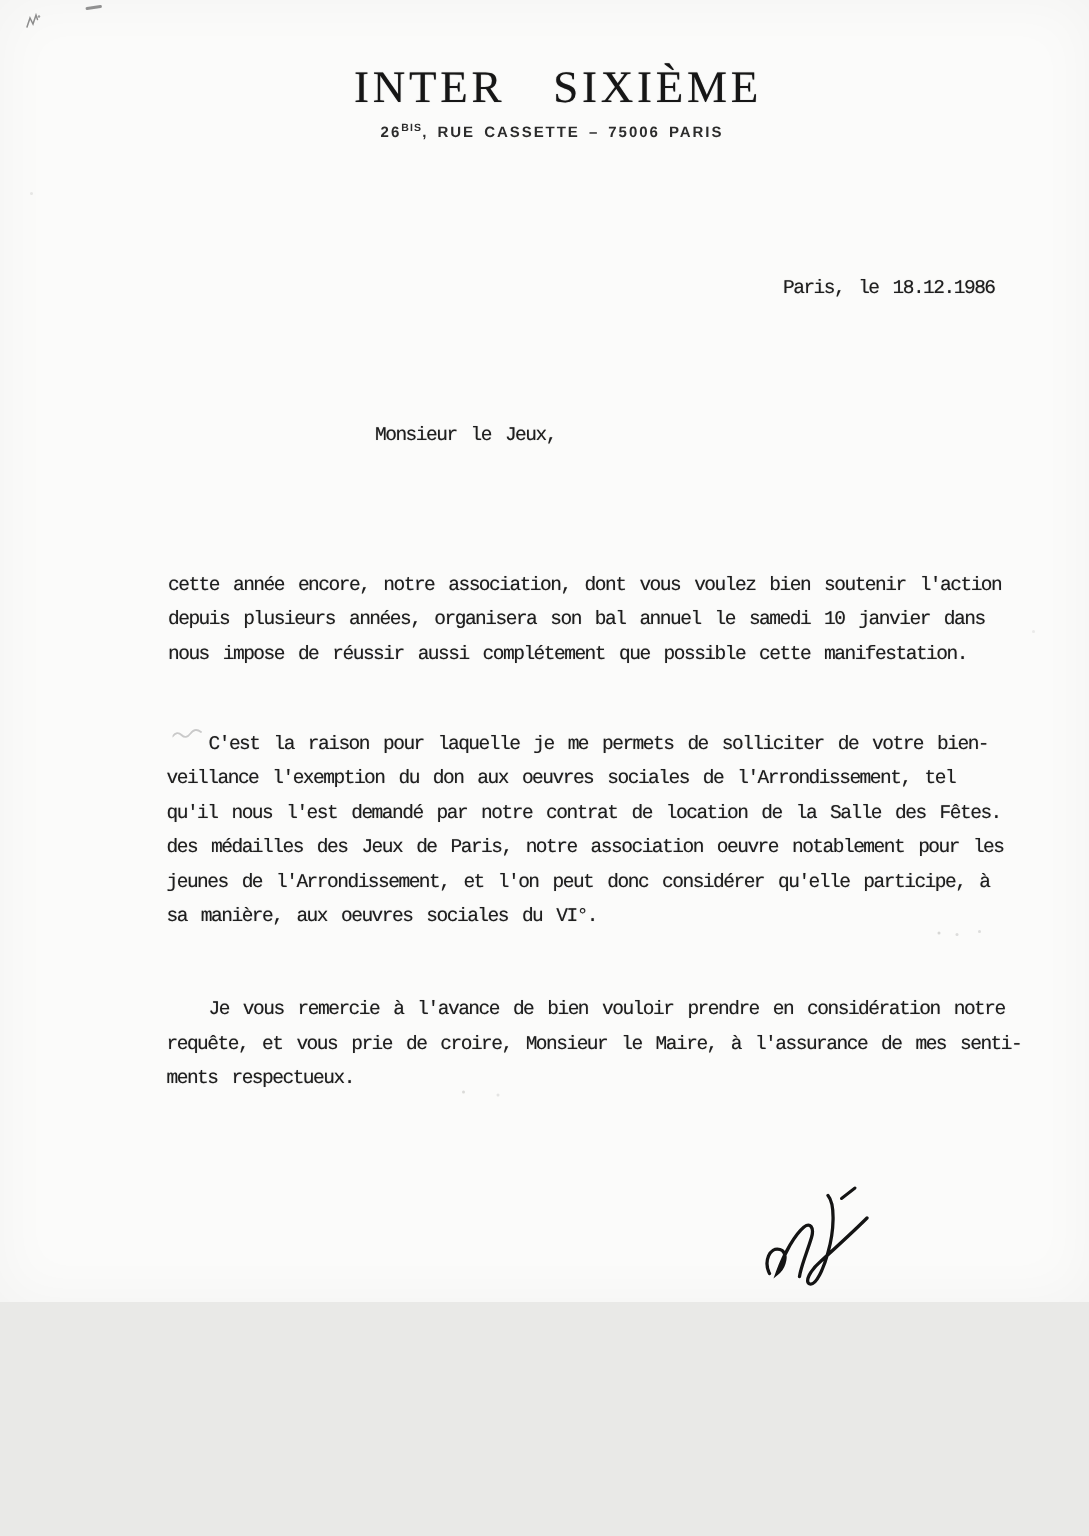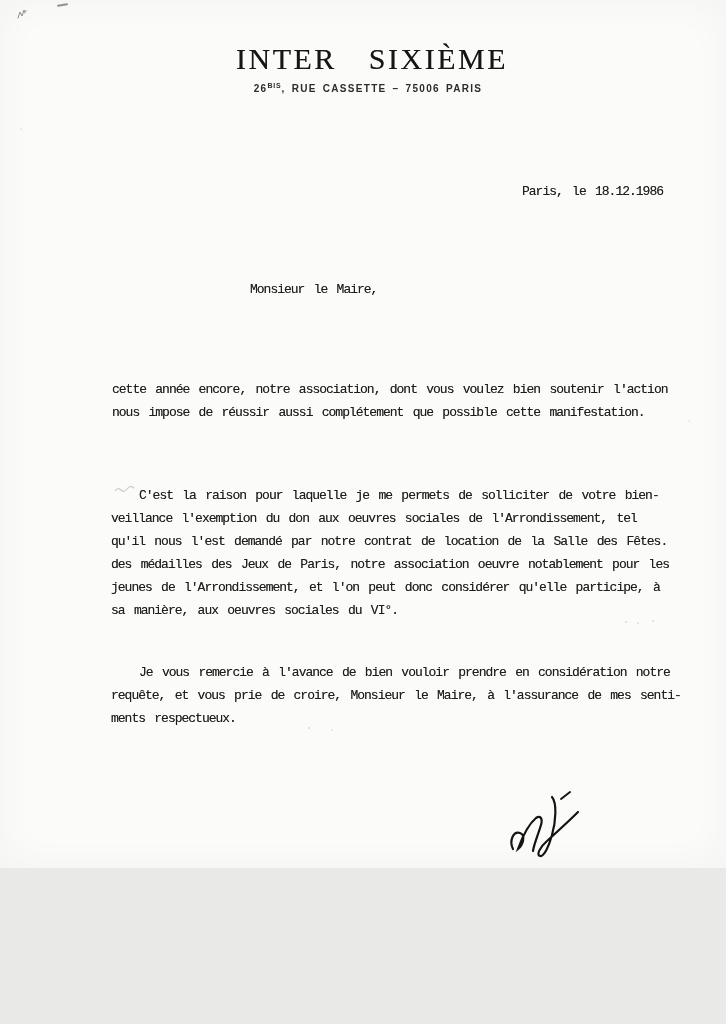--- a/index.html
+++ b/index.html
@@ -75,24 +75,25 @@
   <div class="speck" style="left:560px;top:906px;width:2px;height:2px;opacity:.3"></div>
   <div class="speck" style="left:688px;top:420px;width:2px;height:2px;opacity:.25"></div>
 
   <div class="abs org-name">INTER SIXIÈME</div>
   <div class="abs org-address">
     <span>26</span><sup>BIS</sup><span>, RUE CASSETTE – 75006 PARIS</span>
   </div>
 
   <div class="abs typewriter date-line">Paris, le 18.12.1986</div>
 
-  <div class="abs typewriter salutation">Monsieur le Maire,</div>
+  <div class="abs typewriter salutation">Monsieur le Jeux,</div>
 
   <div class="abs typewriter para para-1">
     <div class="tline">cette année encore, notre association, dont vous voulez bien soutenir l'action</div>
+    <div class="tline">depuis plusieurs années, organisera son bal annuel le samedi 10 janvier dans</div>
     <div class="tline">nous impose de réussir aussi complétement que possible cette manifestation.</div>
   </div>
 
   <div class="abs typewriter para para-2">
     <div class="tline indent">C'est la raison pour laquelle je me permets de solliciter de votre bien-</div>
     <div class="tline">veillance l'exemption du don aux oeuvres sociales de l'Arrondissement, tel</div>
     <div class="tline">qu'il nous l'est demandé par notre contrat de location de la Salle des Fêtes.</div>
     <div class="tline">des médailles des Jeux de Paris, notre association oeuvre notablement pour les</div>
     <div class="tline">jeunes de l'Arrondissement, et l'on peut donc considérer qu'elle participe, à</div>
     <div class="tline">sa manière, aux oeuvres sociales du VI°.</div>

